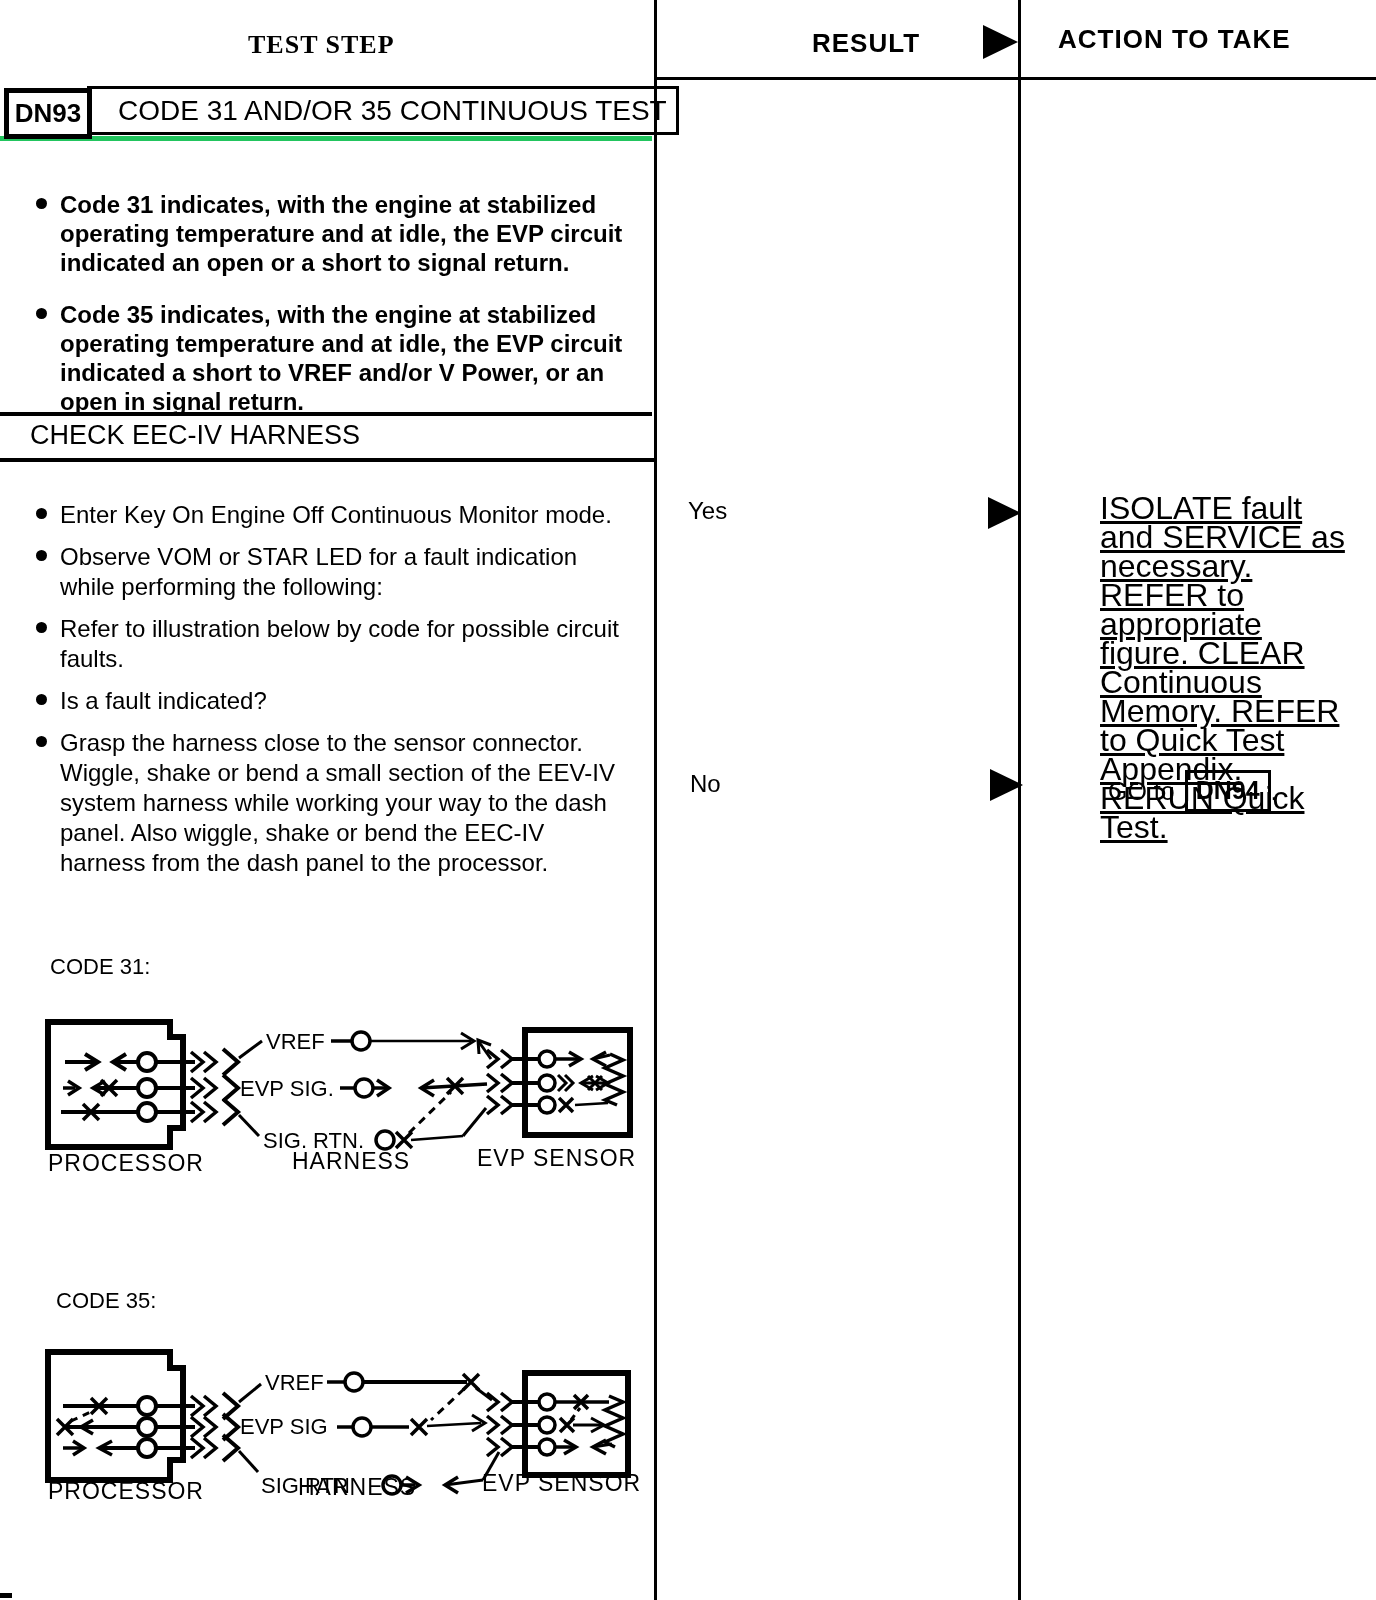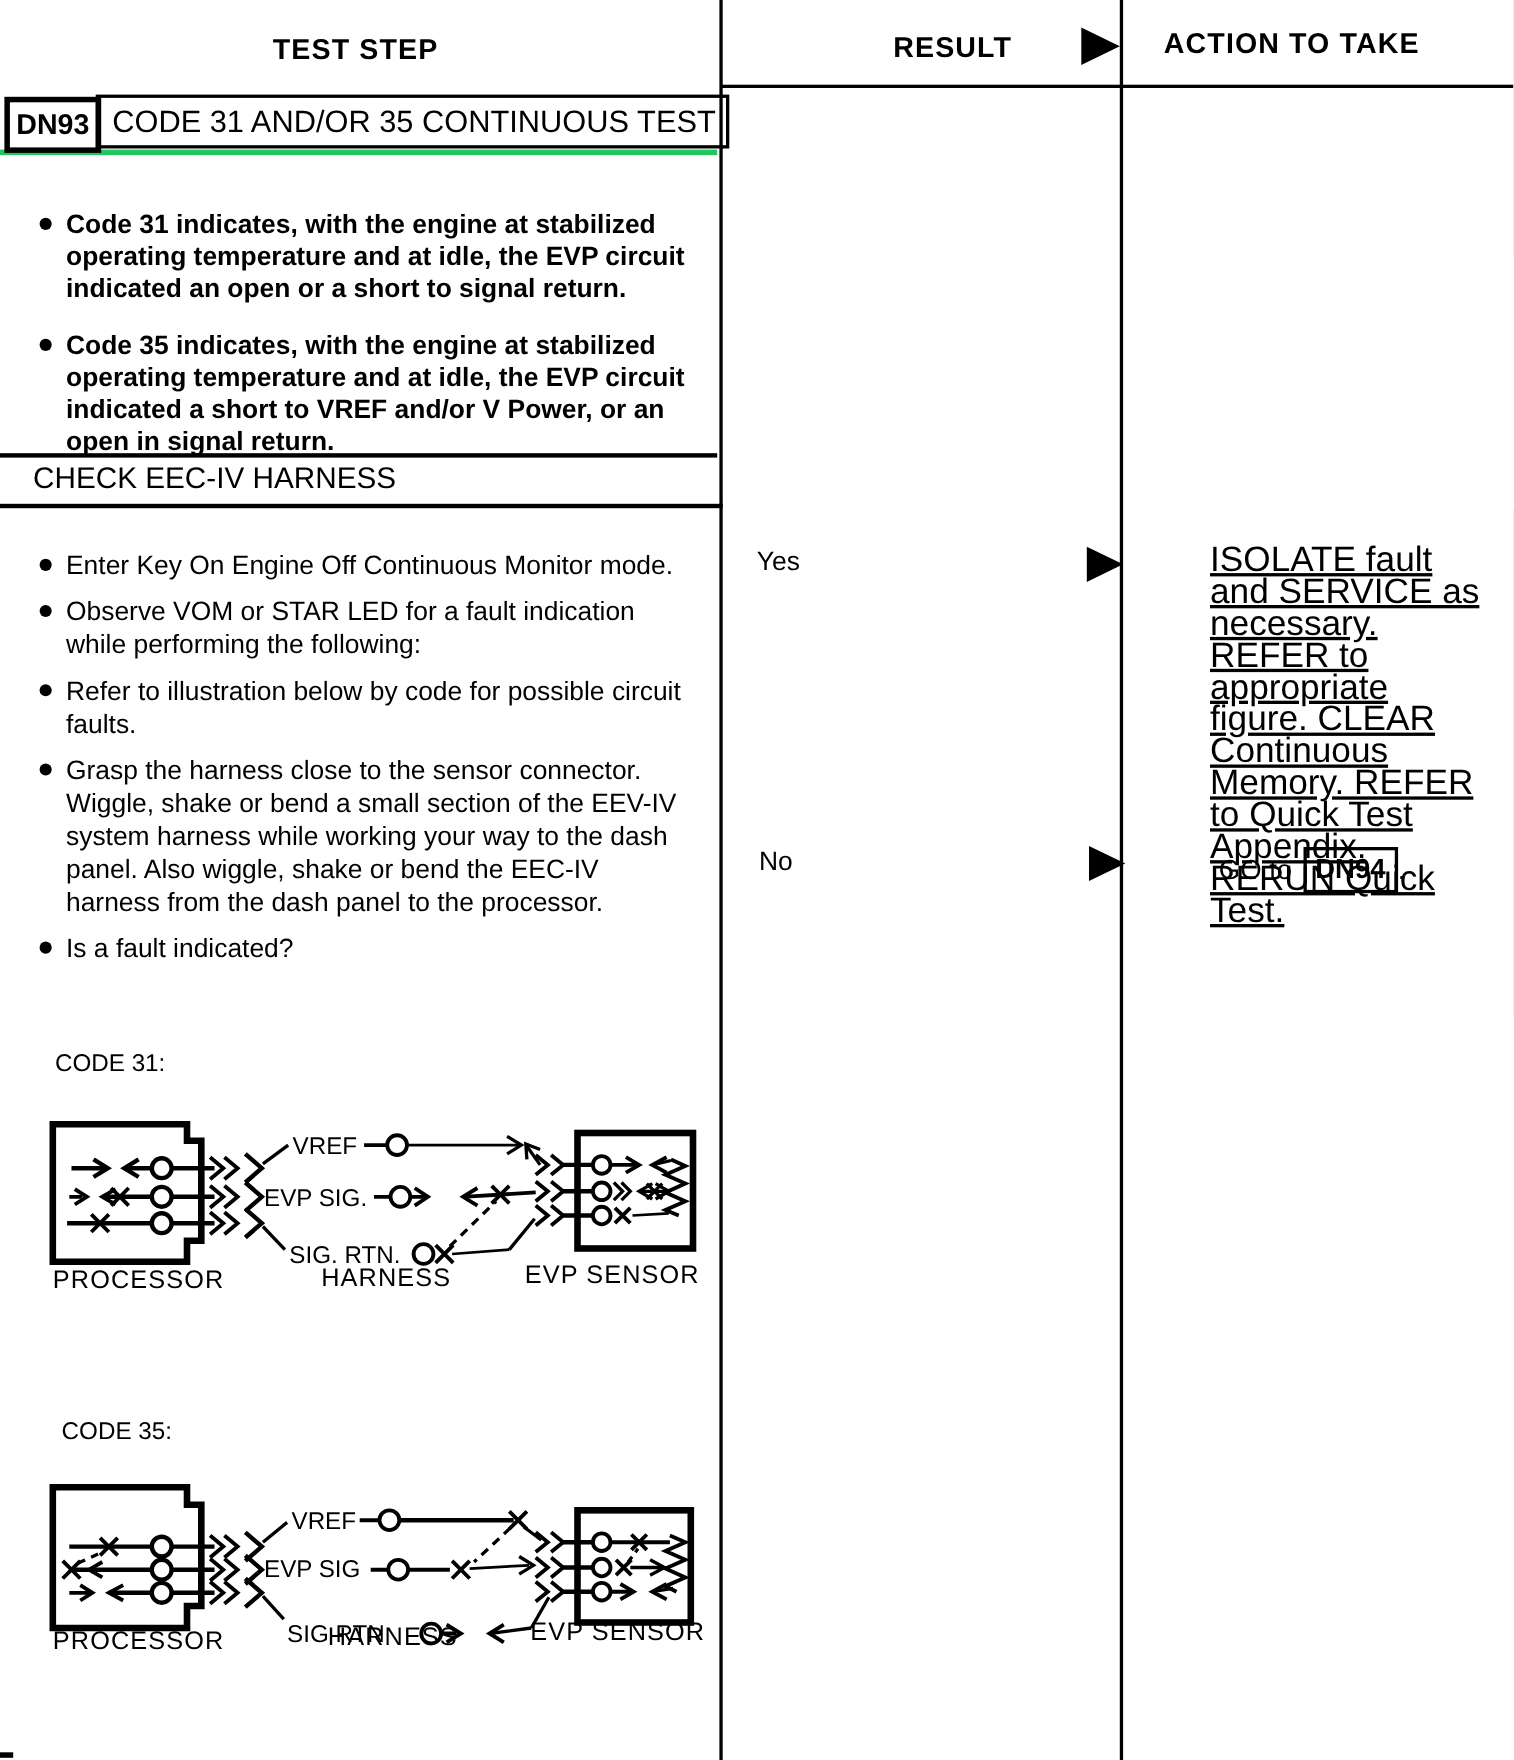--- a/index.html
+++ b/index.html
@@ -13,21 +13,21 @@
   .hline{position:absolute;background:#000;}
   .vline{position:absolute;background:#000;top:0;height:1600px;width:3px;}
   
   .col-head{position:absolute;font-weight:bold;font-size:26px;letter-spacing:1px;white-space:nowrap;}
   .head-tri{position:absolute;width:0;height:0;border-top:17px solid transparent;border-bottom:17px solid transparent;border-left:35px solid #000;}
   
   .dn-row{position:absolute;left:0;top:84px;width:652px;height:52px;border-bottom:5px solid #22c55e;text-align:right;}
   .dn-badge{position:absolute;left:4px;top:4px;width:78px;height:41px;border:5px solid #000;
     font-weight:bold;font-size:26px;display:flex;align-items:center;justify-content:center;letter-spacing:0px;}
   .dn-title{position:absolute;left:87px;top:2px;width:558px;height:43px;border:3px solid #000;
-    font-size:28px;display:flex;align-items:center;padding-left:12px;white-space:nowrap;}
+    font-size:28px;display:flex;align-items:center;padding-left:28px;white-space:nowrap;}
   
   .intro{position:absolute;left:36px;top:152px;width:612px;margin-top:38px;}
   .b-item{position:relative;padding-left:24px;font-size:24px;line-height:29px;margin-bottom:23px;}
   .intro .b-item{font-weight:bold;}
   .b-dot{position:absolute;left:0;top:8px;width:11px;height:11px;border-radius:50%;background:#000;}
   .steps{position:absolute;left:36px;top:500px;width:592px;}
   .steps .b-item{margin-bottom:12px;line-height:30px;}
   .check-head{position:absolute;left:30px;top:420px;font-size:27px;white-space:nowrap;}
   
   .result-word{position:absolute;font-size:24px;}
@@ -45,21 +45,21 @@
   .artifact{position:absolute;background:#000;}
 </style>
 </head>
 <body>
 
 <div class="page">
 
   <div class="vline" style="left:654px;"></div>
   <div class="vline" style="left:1018px;"></div>
 
-  <div class="col-head" style="left:248px;top:30px;">TEST STEP</div>
+  <div class="col-head" style="left:248px;top:30px;font-family:Liberation Serif, serif;">TEST STEP</div>
   <div class="col-head" style="left:812px;top:28px;">RESULT</div>
   <div class="head-tri" style="left:983px;top:25px;"></div>
   <div class="col-head" style="left:1058px;top:24px;">ACTION TO TAKE</div>
   <div class="hline" style="left:655px;top:77px;width:721px;height:3px;"></div>
 
   <div class="dn-row">
     <div class="dn-badge">DN93</div>
     <div class="dn-title">CODE 31 AND/OR 35 CONTINUOUS TEST</div>
   </div>
 
@@ -86,25 +86,25 @@
     <div class="b-item">
       <span class="b-dot"></span>
       <span>Observe VOM or STAR LED for a fault indication while performing the following:</span>
     </div>
     <div class="b-item">
       <span class="b-dot"></span>
       <span>Refer to illustration below by code for possible circuit faults.</span>
     </div>
     <div class="b-item">
       <span class="b-dot"></span>
+      <span>Is a fault indicated?</span>
+    </div>
+    <div class="b-item">
+      <span class="b-dot"></span>
       <span>Grasp the harness close to the sensor connector. Wiggle, shake or bend a small section of the EEV-IV system harness while working your way to the dash panel. Also wiggle, shake or bend the EEC-IV harness from the dash panel to the processor.</span>
-    </div>
-    <div class="b-item">
-      <span class="b-dot"></span>
-      <span>Is a fault indicated?</span>
     </div>
   </div>
 
   <div class="result-word" style="left:688px;top:497px;">Yes</div>
   <div class="res-tri" style="left:988px;top:497px;"></div>
   <div class="result-word" style="left:690px;top:770px;">No</div>
   <div class="res-tri" style="left:990px;top:769px;"></div>
 
   <div class="action-p" style="top:494px;">ISOLATE fault and SERVICE as necessary. REFER to appropriate figure. CLEAR Continuous Memory. REFER to Quick Test Appendix. RERUN Quick Test.</div>
   <div class="goto-row">

